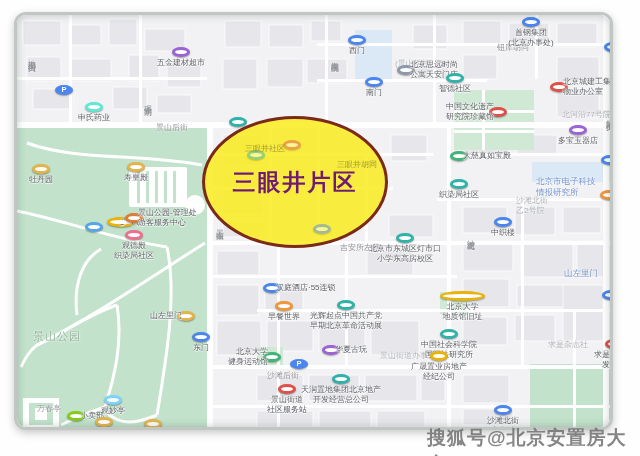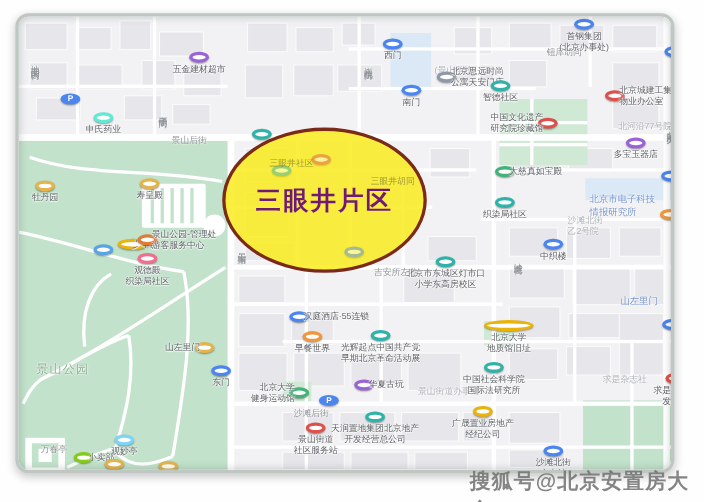--- a/index.html
+++ b/index.html
@@ -317,21 +317,21 @@
             <div>北京大学</div>
             <div>地质馆旧址</div>
           </div>
         </div>
         <div class="pin" style="left: 423px; top: 314px; background: rgb(47, 179, 169);">
           <div class="plabel below">
             <div>中国社会科学院</div>
             <div>国际法研究所</div>
           </div>
         </div>
-        <div class="pin" style="left: 413px; top: 354px; background: #eab308;">
+        <div class="pin" style="left: 413px; top: 336px; background: #eab308;">
           <div class="plabel below">
             <div>广晟置业房地产</div>
             <div>经纪公司</div>
           </div>
         </div>
         <div class="pin" style="left: 588px; top: 324px; background: rgb(224, 80, 75);">
           <div class="plabel below">
             <div>求是杂志社</div>
             <div>发行部</div>
           </div>

